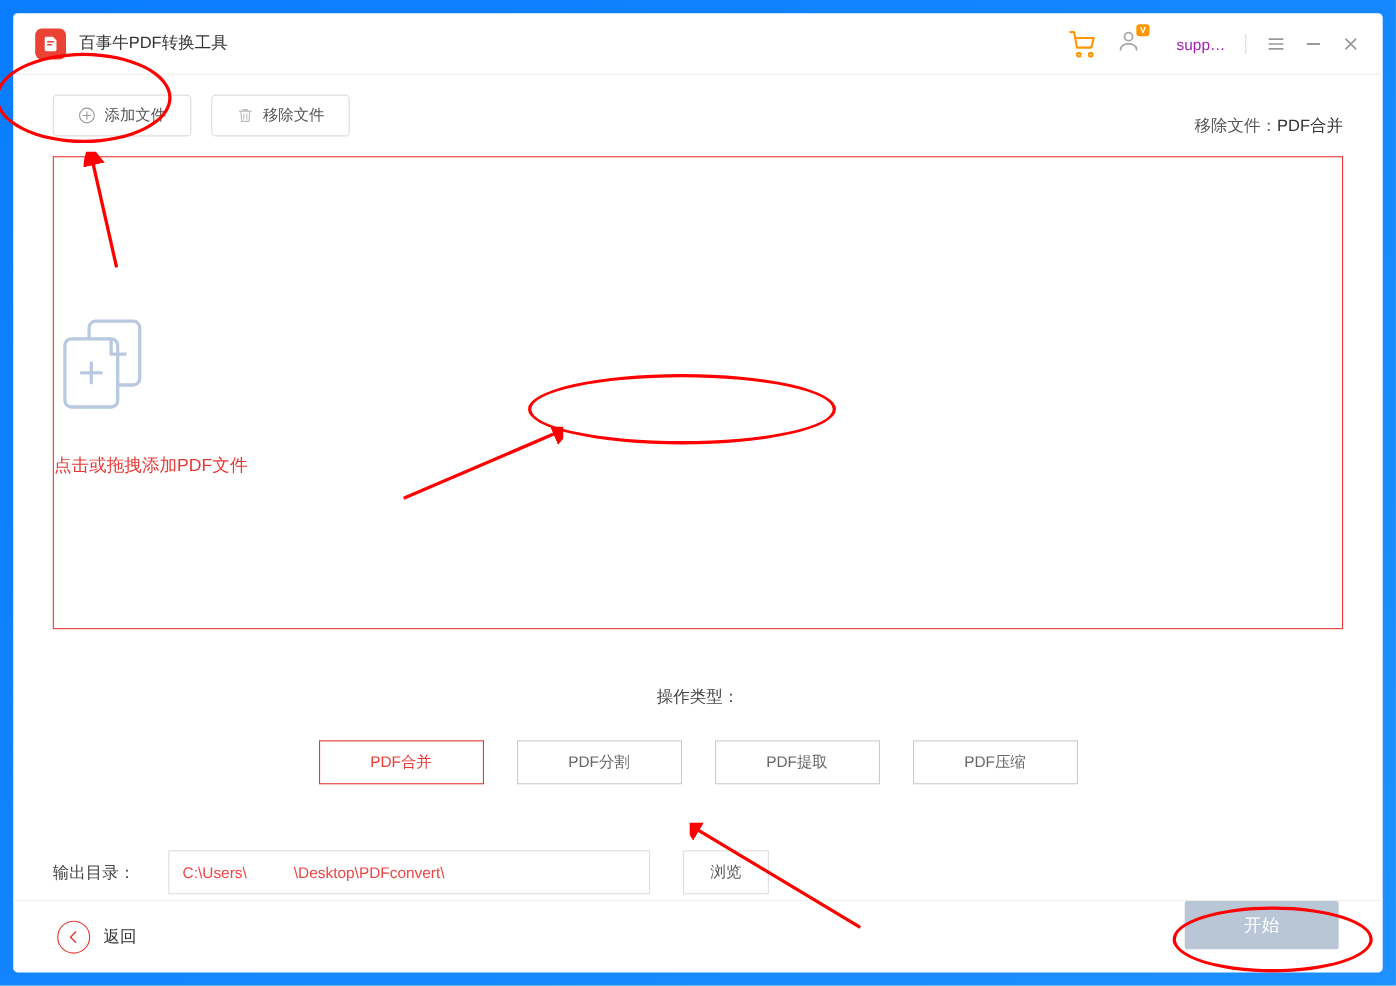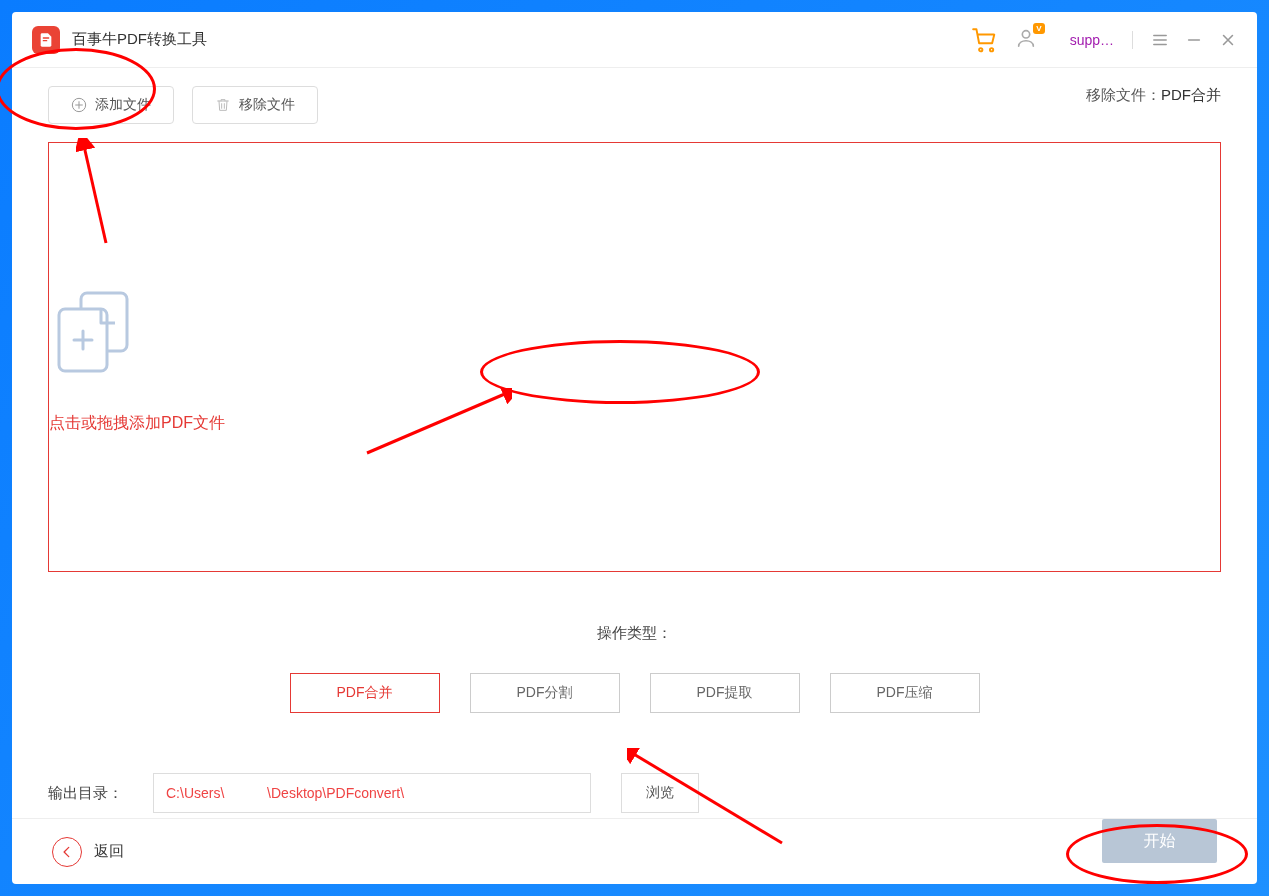--- a/index.html
+++ b/index.html
@@ -102,21 +102,21 @@
     
     .content {
       flex: 1;
       padding: 18px 36px 0 36px;
       display: flex;
       flex-direction: column;
       position: relative;
     }
     .toolbar {
       display: flex;
-      align-items: flex-start;
+      align-items: flex-end;
       gap: 18px;
       margin-bottom: 18px;
     }
     .tool-btn {
       display: flex;
       align-items: center;
       gap: 8px;
       padding: 9px 22px;
       border: 1px solid #ddd;
       border-radius: 4px;
@@ -222,21 +222,21 @@
       border: 1.5px solid #e53935;
       border-radius: 50%;
       display: flex;
       align-items: center;
       justify-content: center;
     }
     .back-arrow svg { width: 14px; height: 14px; }
     .back-label { font-size: 15px; color: #333; }
     .start-btn {
       margin-left: auto;
-      width: 115px;
+      width: 140px;
       height: 44px;
       background: #b8c6d6;
       color: #fff;
       border: none;
       font-size: 16px;
       cursor: pointer;
       border-radius: 2px;
     }
     
     .annotation {

